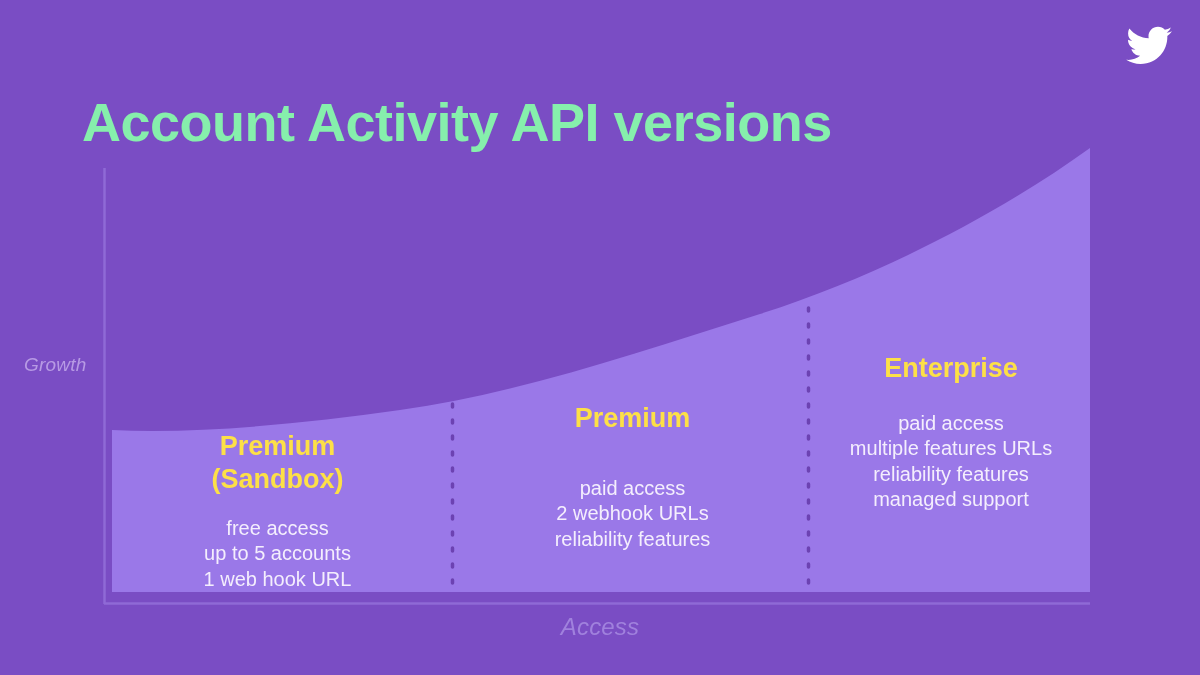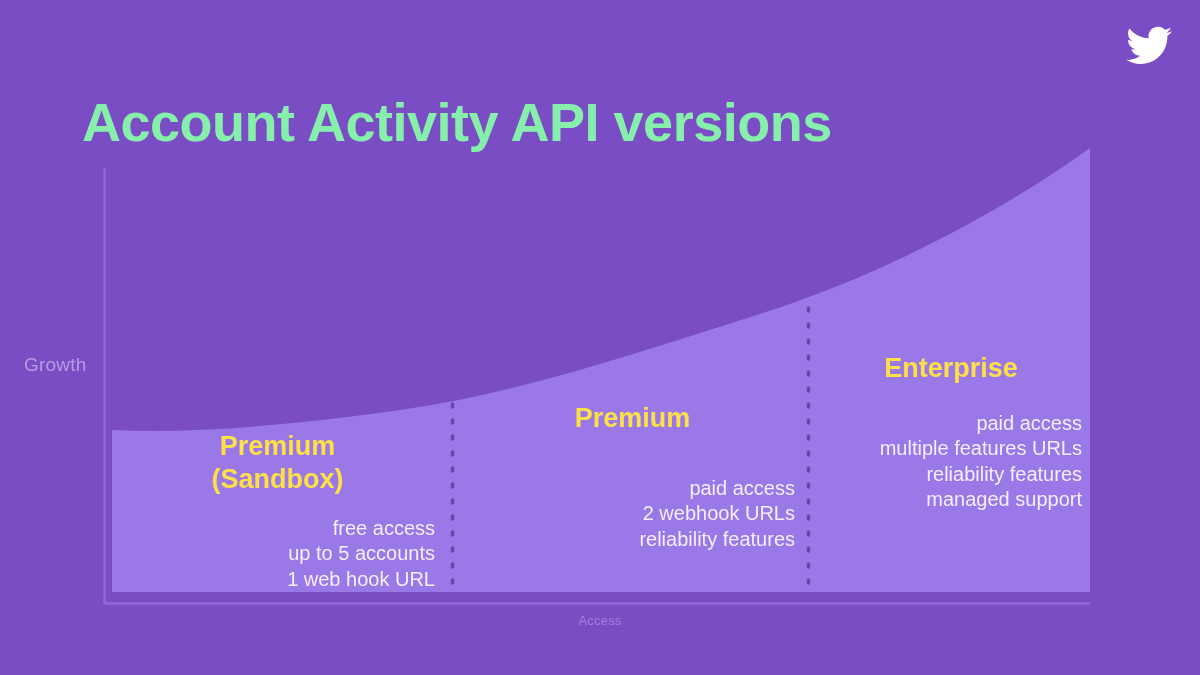--- a/index.html
+++ b/index.html
@@ -44,20 +44,21 @@
     white-space: nowrap;
   }
 
   
   #chart-area {
     position: absolute;
     left: 0;
     top: 0;
     width: 1200px;
     height: 675px;
+    font-style: italic;
   }
   #chart-svg {
     position: absolute;
     left: 0;
     top: 0;
     width: 1200px;
     height: 675px;
   }
 
   
@@ -68,21 +69,21 @@
     font-size: 19px;
     color: #b79ae4;
     letter-spacing: 0.2px;
   }
   #x-axis-label {
     position: absolute;
     left: 0;
     top: 613px;
     width: 1200px;
     text-align: center;
-    font-size: 13px;
+    font-size: 24px;
     color: #a081dd;
     letter-spacing: 0.2px;
   }
 
   
   .tier {
     position: absolute;
     text-align: center;
     color: #ffffff;
   }
@@ -92,21 +93,21 @@
     line-height: 1.22;
     color: #fde047;
     margin: 0 0 18px 0;
     white-space: pre-line;
   }
   .tier-features {
     font-size: 20px;
     line-height: 1.27;
     color: #f4eefd;
   }
-  .tier-feature { display: block; text-align: right; }
+  .tier-feature { display: block; }
 
   #tier-sandbox { left: 120px; top: 430px; width: 315px; }
   #tier-premium { left: 470px; top: 402px; width: 325px; }
   #tier-enterprise { left: 820px; top: 352px; width: 262px; }
 
   #tier-sandbox .tier-title { margin-bottom: 20px; }
   #tier-premium .tier-title { margin-bottom: 41px; }
   #tier-enterprise .tier-title { margin-bottom: 26px; }
 </style>
 </head>

